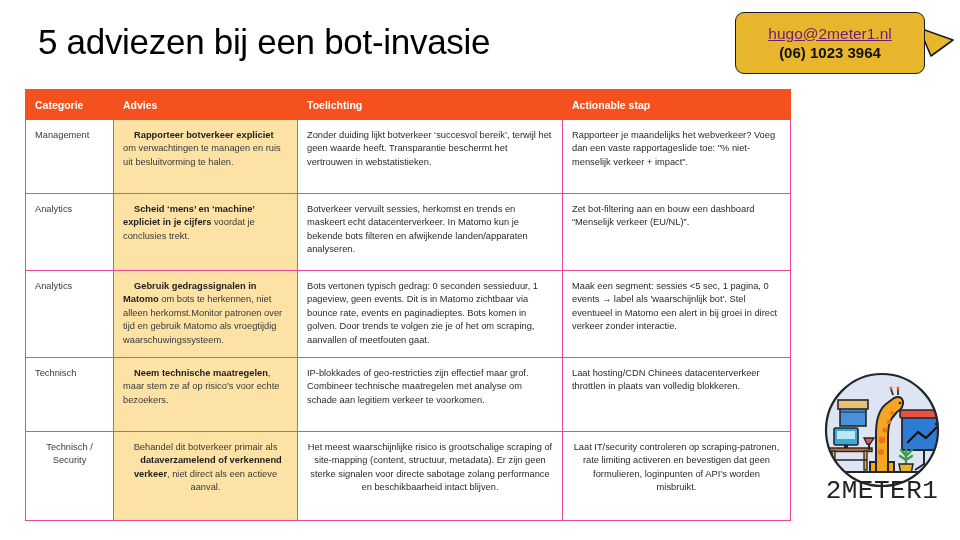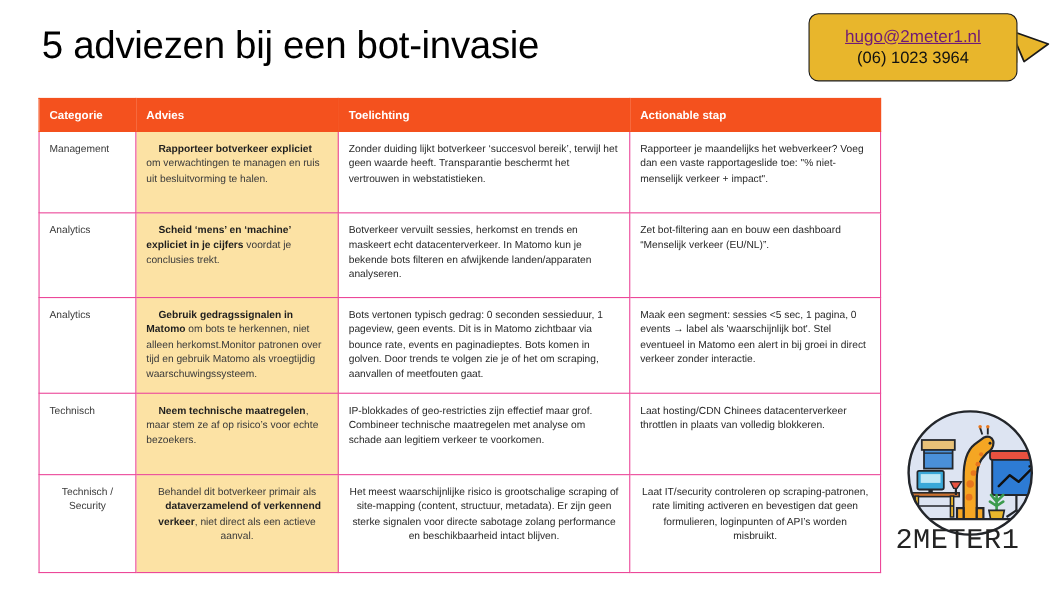--- a/index.html
+++ b/index.html
@@ -53,33 +53,34 @@
     color: #701a75;
     text-decoration: underline;
     line-height: 1.25;
     white-space: nowrap;
   }
   .callout-phone {
     font-size: 15px;
     color: #111111;
     line-height: 1.3;
     white-space: nowrap;
+    font-weight: bold;
   }
   .callout-tail {
     position: absolute;
     left: 184px;
     top: 14px;
     width: 36px;
     height: 34px;
   }
 
   
   .advice-table {
     position: absolute;
-    left: 35px;
+    left: 25px;
     top: 89px;
     width: 765px;
     border-collapse: collapse;
     table-layout: fixed;
   }
   .advice-table th {
     background: #F4511E;
     color: #ffffff;
     font-size: 10.5px;
     font-weight: bold;
@@ -122,21 +123,21 @@
     top: 368px;
     width: 146px;
     height: 166px;
   }
   .logo-mark { position: absolute; left: 0; top: 0; }
   .logo-word {
     position: absolute;
     left: 0;
     top: 108px;
     width: 136px;
-    text-align: left;
+    text-align: center;
     font-family: "Liberation Mono", monospace;
     font-size: 26px;
     letter-spacing: 0.5px;
     color: #232323;
   }
 </style>
 </head>
 <body>
 
 <div class="slide-title">5 adviezen bij een bot-invasie</div>

